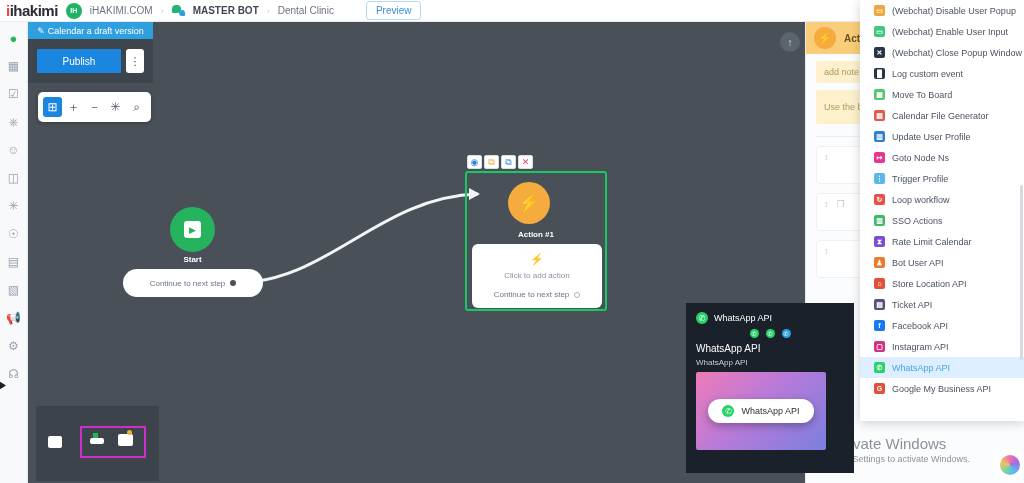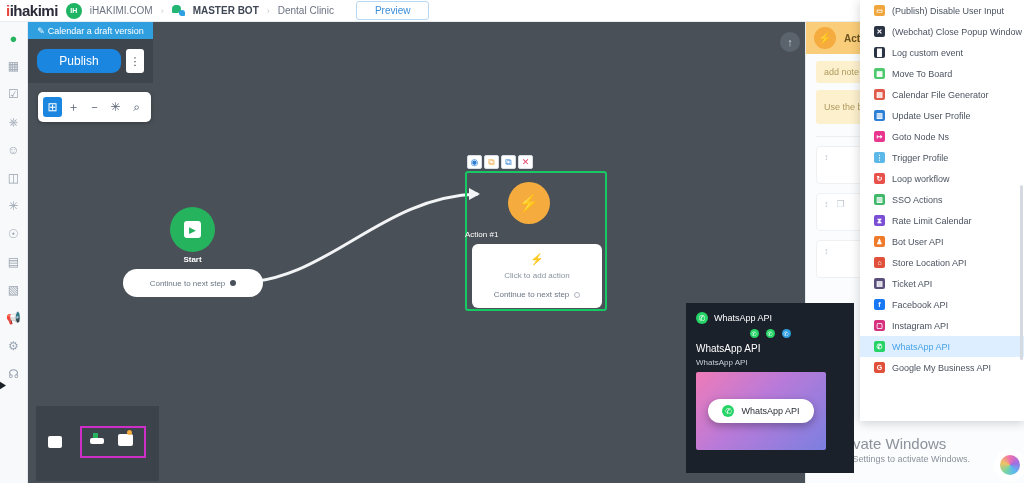--- a/index.html
+++ b/index.html
@@ -30,23 +30,23 @@
   .bot-ic { width:13px; height:11px; position:relative; display:inline-block; }
   .bot-ic:before {
     content:""; position:absolute; left:0; top:0; width:9px; height:8px;
     background:#22b573; border-radius:4px 4px 4px 1px;
   }
   .bot-ic:after {
     content:""; position:absolute; right:0; bottom:0; width:6px; height:6px;
     background:#2e9fe0; border-radius:3px 3px 1px 3px;
   }
   .preview-btn {
-    margin-left:14px; border:1px solid #b9d8f5; color:#3b8ed8;
+    margin-left:24px; border:1px solid #b9d8f5; color:#3b8ed8;
     background:#fff; border-radius:3px; font-size:10px;
-    padding:3px 18px; cursor:pointer;
+    padding:3px 9px; cursor:pointer;
   }
 
   
   .rail {
     position:absolute; left:0; top:22px; width:28px; height:461px;
     background:#f7f9fb; border-right:1px solid #e3e8ee;
     display:flex; flex-direction:column; align-items:center;
     padding-top:8px; gap:12px; z-index:20;
   }
   .rail-ic {
@@ -59,22 +59,22 @@
     position:absolute; left:28px; top:22px; width:125px; height:17px;
     background:#2f9fe0; color:#fff; font-size:9px;
     display:flex; align-items:center; justify-content:center; gap:3px; z-index:21;
   }
   .pubwrap {
     position:absolute; left:28px; top:39px; width:125px; height:44px;
     background:#3f454d; display:flex; align-items:center; gap:5px;
     padding:0 9px; z-index:21;
   }
   .publish {
-    flex:1; background:#1a86e0; color:#fff; border:none; border-radius:9px;
-    font-size:12px; height:24px; cursor:pointer;
+    flex:1; background:#1a86e0; color:#fff; border:none; border-radius:1px;
+    font-size:10px; height:24px; cursor:pointer;
   }
   .kebab {
     width:18px; height:24px; background:#fff; border-radius:3px;
     display:flex; align-items:center; justify-content:center;
     color:#3f454d; font-size:11px; cursor:pointer; line-height:0.6;
   }
 
   
   .ctools {
     position:absolute; left:38px; top:92px; width:113px; height:30px;
@@ -129,22 +129,22 @@
   .act-box {
     position:absolute; left:437px; top:149px; width:142px; height:140px;
     border:2px solid #17c964; border-radius:3px; z-index:4;
   }
   .act-circle {
     position:absolute; left:480px; top:160px; width:42px; height:42px;
     border-radius:50%; background:#f5ab3d;
     display:flex; align-items:center; justify-content:center; z-index:5;
   }
   .act-label {
-    position:absolute; left:437px; top:208px; width:142px; 
-    color:#fff; font-size:8px; font-weight:normal; z-index:5;
+    position:absolute; left:437px; top:208px; width:142px; text-align:center;
+    color:#fff; font-size:8px; font-weight:bold; z-index:5;
   }
   .act-card {
     position:absolute; left:444px; top:222px; width:130px; height:64px;
     background:#fff; border-radius:6px; z-index:5;
     display:flex; flex-direction:column; align-items:center; padding-top:9px;
   }
   .act-card .hint { font-size:8px; color:#8a93a0; margin-top:5px; }
   .act-card .cont {
     margin-top:10px; width:100%; display:flex; align-items:center;
     justify-content:center; gap:5px; font-size:8px; color:#6b7684;
@@ -376,21 +376,25 @@
       <span>↕</span>
     </div>
     <div class="sect-name">AI A</div>
   </div>
 </div>
 
 <div class="dropdown">
   <div id="dd-list">
       <div class="dd-item">
         <span class="dd-ic" style="background: rgb(240, 166, 60);">▭</span>
-        <span>(Publish) Disable User Input</span>
+        <span>(Webchat) Disable User Popup</span>
+      </div>
+      <div class="dd-item">
+        <span class="dd-ic" style="background: rgb(63, 201, 122);">▭</span>
+        <span>(Webchat) Enable User Input</span>
       </div>
       <div class="dd-item">
         <span class="dd-ic" style="background: rgb(43, 52, 69);">✕</span>
         <span>(Webchat) Close Popup Window</span>
       </div>
       <div class="dd-item">
         <span class="dd-ic" style="background: rgb(43, 52, 69);">█</span>
         <span>Log custom event</span>
       </div>
       <div class="dd-item">

